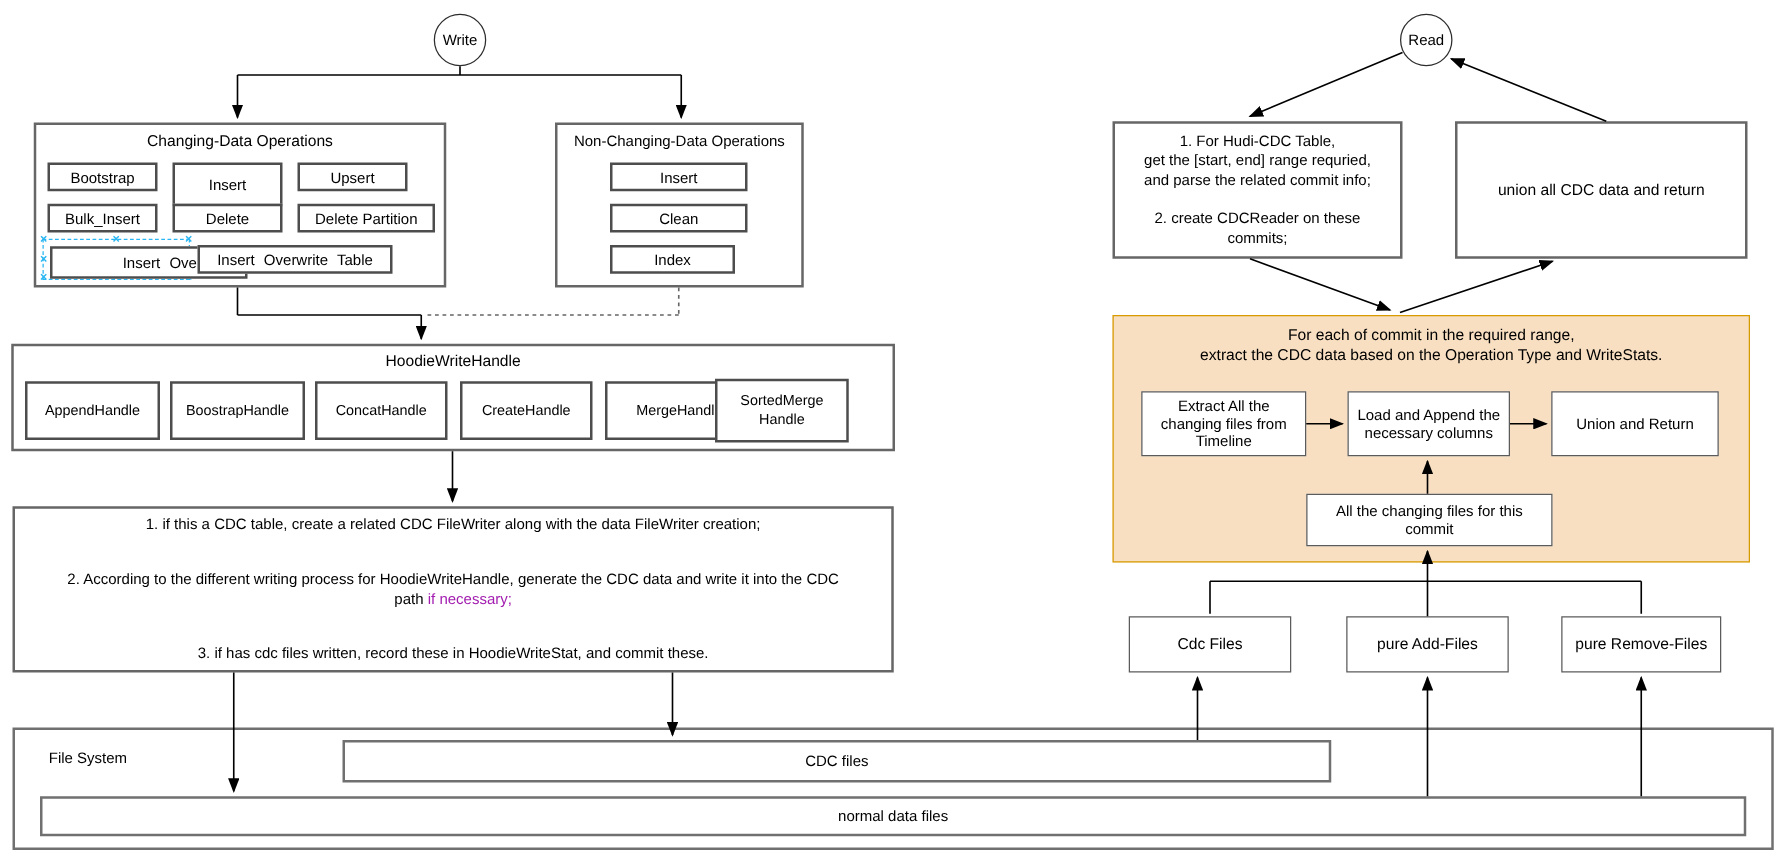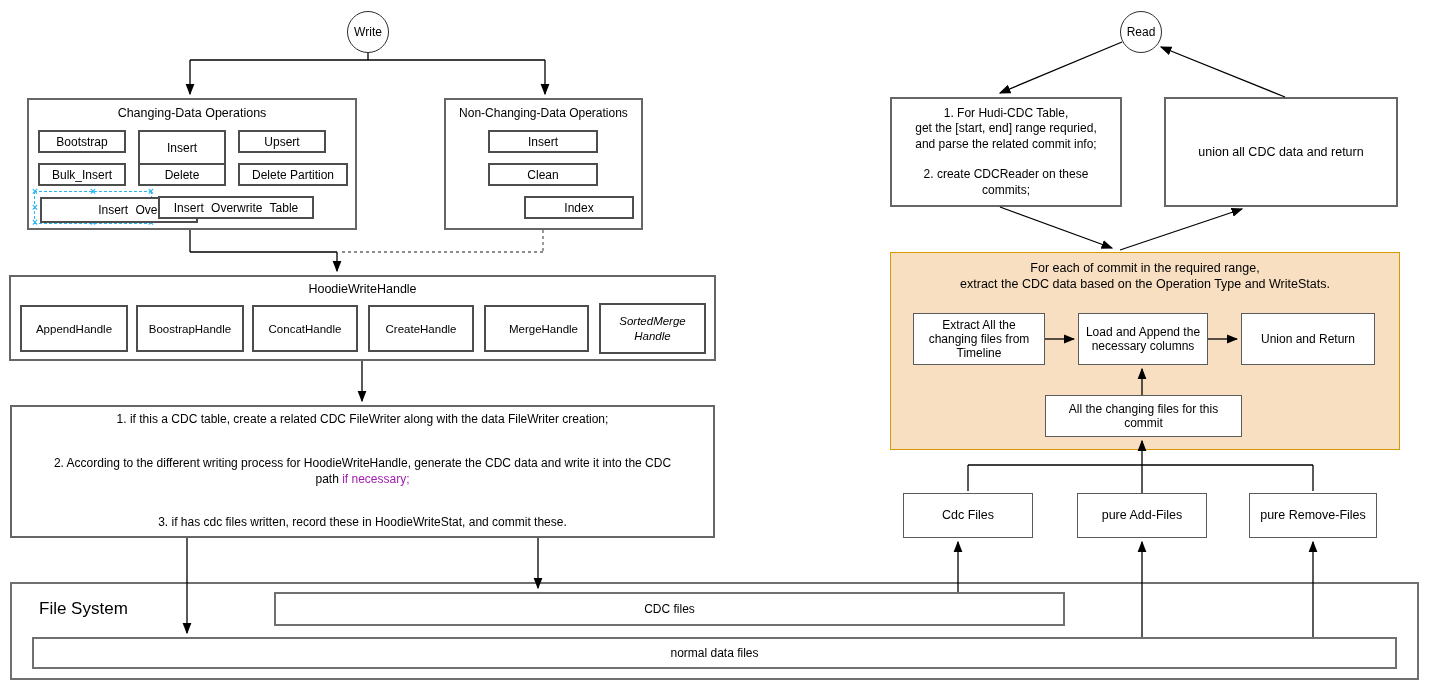--- a/index.html
+++ b/index.html
@@ -61,41 +61,41 @@
     <span class="handle" style="left:100%;top:100%;">×</span>
     <div class="op wspace" style="position:absolute;left:5px;top:5px;width:107px;height:22px;padding-left:47px;">Insert Overwrite</div>
   </div>
   <div class="abs op wspace" style="left:158px;top:196px;width:156px;height:23px;">Insert Overwrite Table</div>
 
   <div class="abs gbox" style="left:444px;top:98px;width:199px;height:132px;">
     <div class="gtitle" style="font-size:12px;">Non-Changing-Data Operations</div>
   </div>
   <div class="abs op" style="left:488px;top:130px;width:110px;height:23px;">Insert</div>
   <div class="abs op" style="left:488px;top:163px;width:110px;height:23px;">Clean</div>
-  <div class="abs op" style="left:488px;top:196px;width:110px;height:23px;margin-left:36px;">Index</div>
+  <div class="abs op" style="left:488px;top:196px;width:100px;height:23px;">Index</div>
 
   <div class="abs gbox" style="left:9px;top:275px;width:707px;height:86px;">
     <div class="gtitle" style="top:5px;">HoodieWriteHandle</div>
   </div>
   <div class="abs op" style="left:20px;top:305px;width:108px;height:47px;font-size:11.5px;">AppendHandle</div>
   <div class="abs op" style="left:136px;top:305px;width:108px;height:47px;font-size:11.5px;">BoostrapHandle</div>
   <div class="abs op" style="left:252px;top:305px;width:106px;height:47px;font-size:11.5px;">ConcatHandle</div>
   <div class="abs op" style="left:368px;top:305px;width:106px;height:47px;font-size:11.5px;">CreateHandle</div>
   <div class="abs op" style="left:484px;top:305px;width:105px;height:47px;font-size:11.5px;padding-left:14px;">MergeHandle</div>
-  <div class="abs op pre" style="left:599px;top:303px;width:107px;height:51px;font-size:11.5px;line-height:1.25;font-style:italic;">SortedMerge
+  <div class="abs op pre" style="left:572px;top:303px;width:107px;height:51px;font-size:11.5px;line-height:1.25;">SortedMerge
 Handle</div>
 
   <div class="abs gbox steps" style="left:10px;top:405px;width:705px;height:133px;display:flex;flex-direction:column;justify-content:center;">
     <p>1. if this a CDC table, create a related CDC FileWriter along with the data FileWriter creation;</p>
     <p style="margin-top:16px;"><span>2. According to the different writing process for HoodieWriteHandle, generate the CDC data and write it into the CDC</span><br><span>path </span><span class="red">if necessary;</span></p>
     <p style="margin-top:16px;">3. if has cdc files written, record these in HoodieWriteStat, and commit these.</p>
   </div>
 
   <div class="abs gbox" style="left:10px;top:582px;width:1409px;height:98px;border-color:#707070;">
-    <div style="position:absolute;left:27px;top:15px;font-size:17px;">File System</div>
+    <div style="position:absolute;left:27px;top:15px;font-size:12px;">File System</div>
   </div>
   <div class="abs gbox centerbox" style="left:274px;top:592px;width:791px;height:34px;border-color:#707070;font-size:12px;">CDC files</div>
   <div class="abs gbox centerbox" style="left:32px;top:637px;width:1365px;height:32px;border-color:#707070;font-size:12px;">normal data files</div>
 
   <div class="abs circle" style="left:1120px;top:11px;width:42px;height:42px;">
     <span>Read</span>
   </div>
 
   <div class="abs gbox centerbox pre" style="left:890px;top:97px;width:232px;height:110px;font-size:12px;line-height:1.28;">1. For Hudi-CDC Table,
 get the [start, end] range requried,

